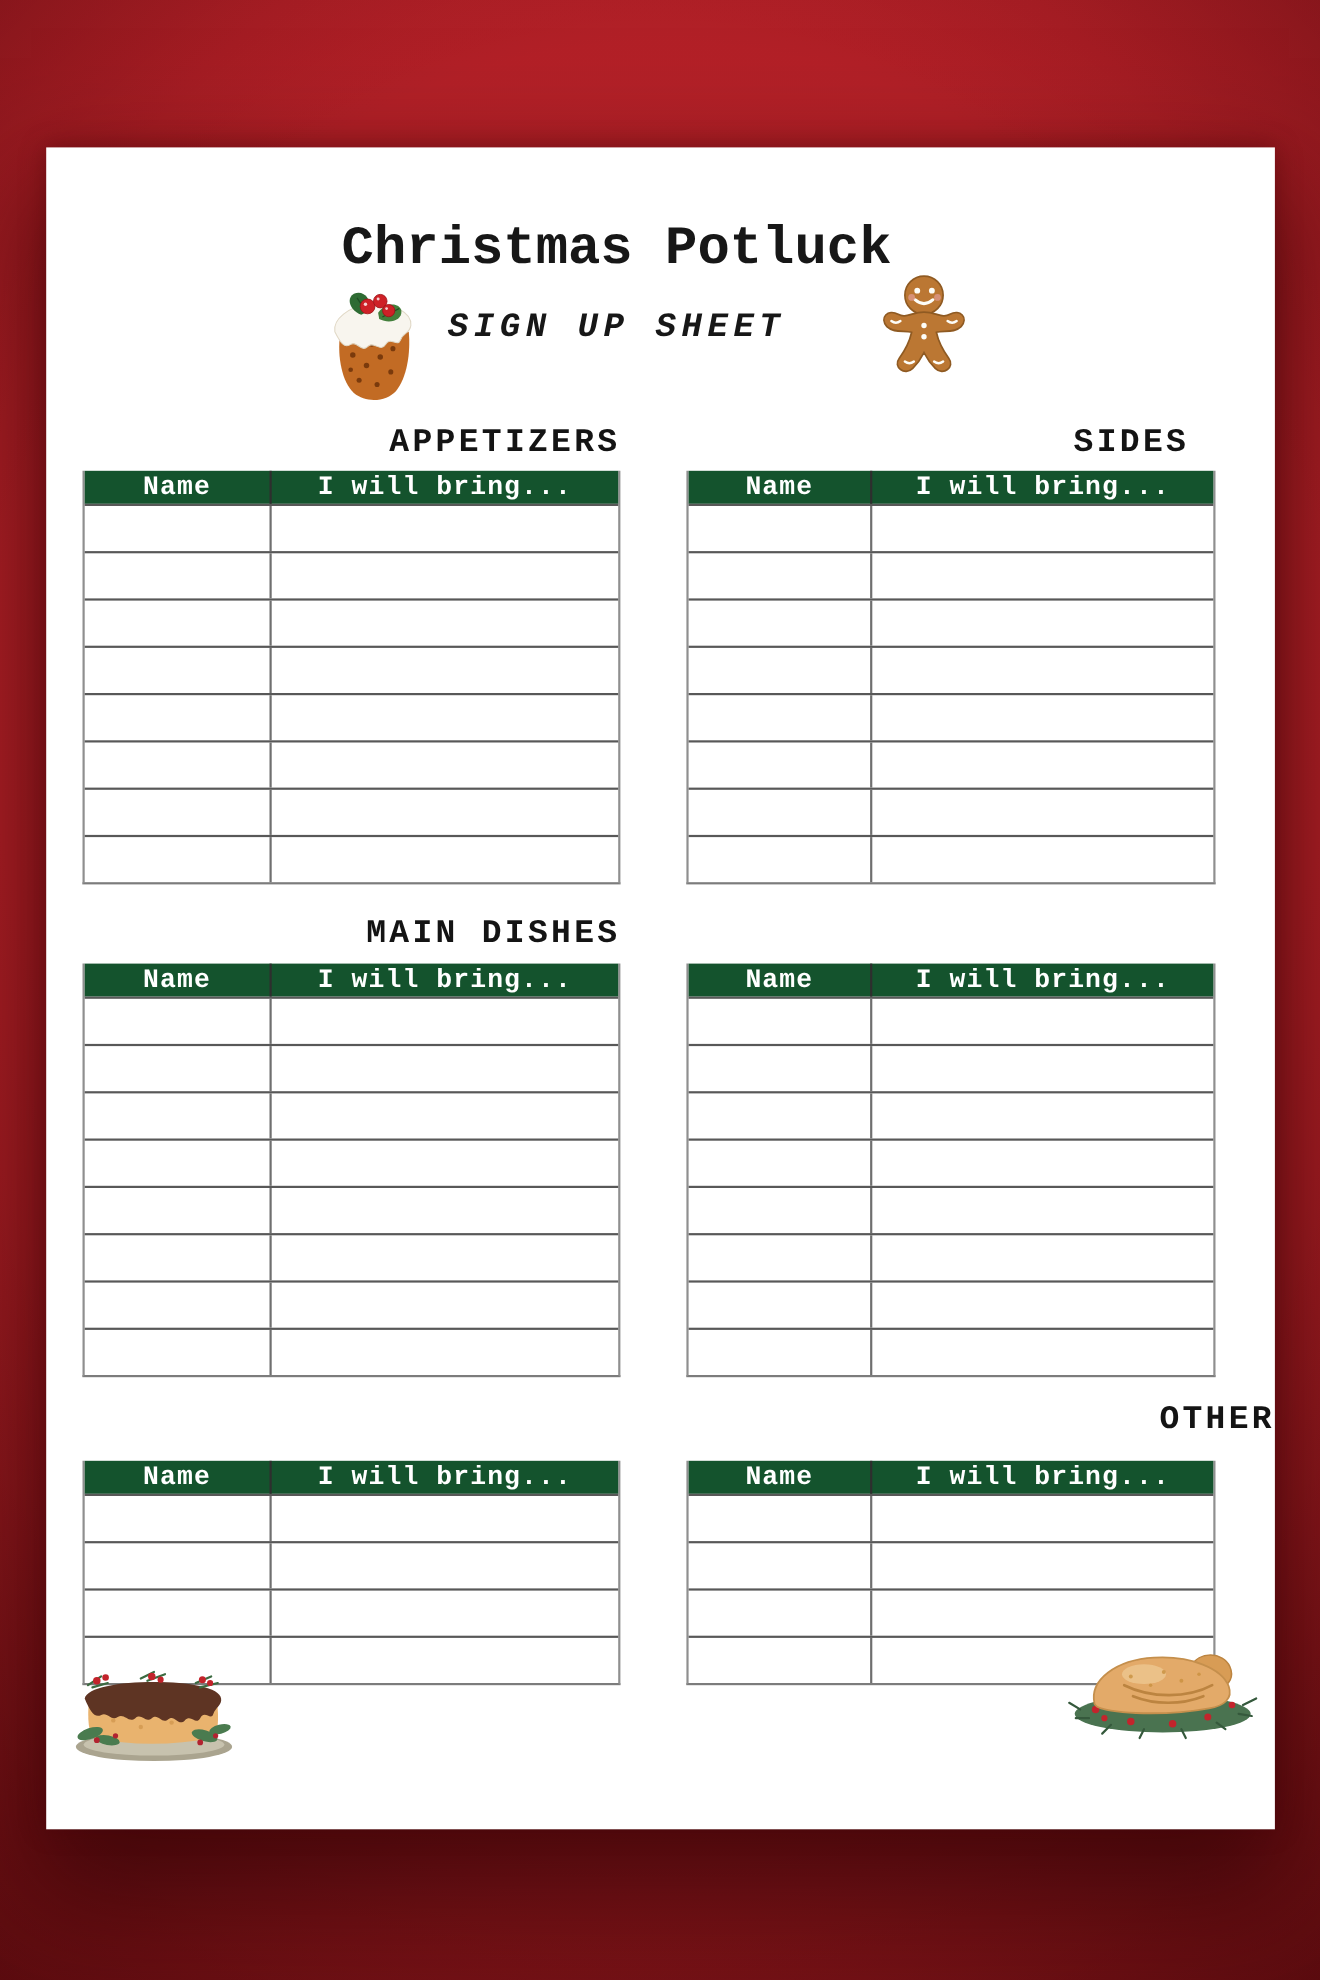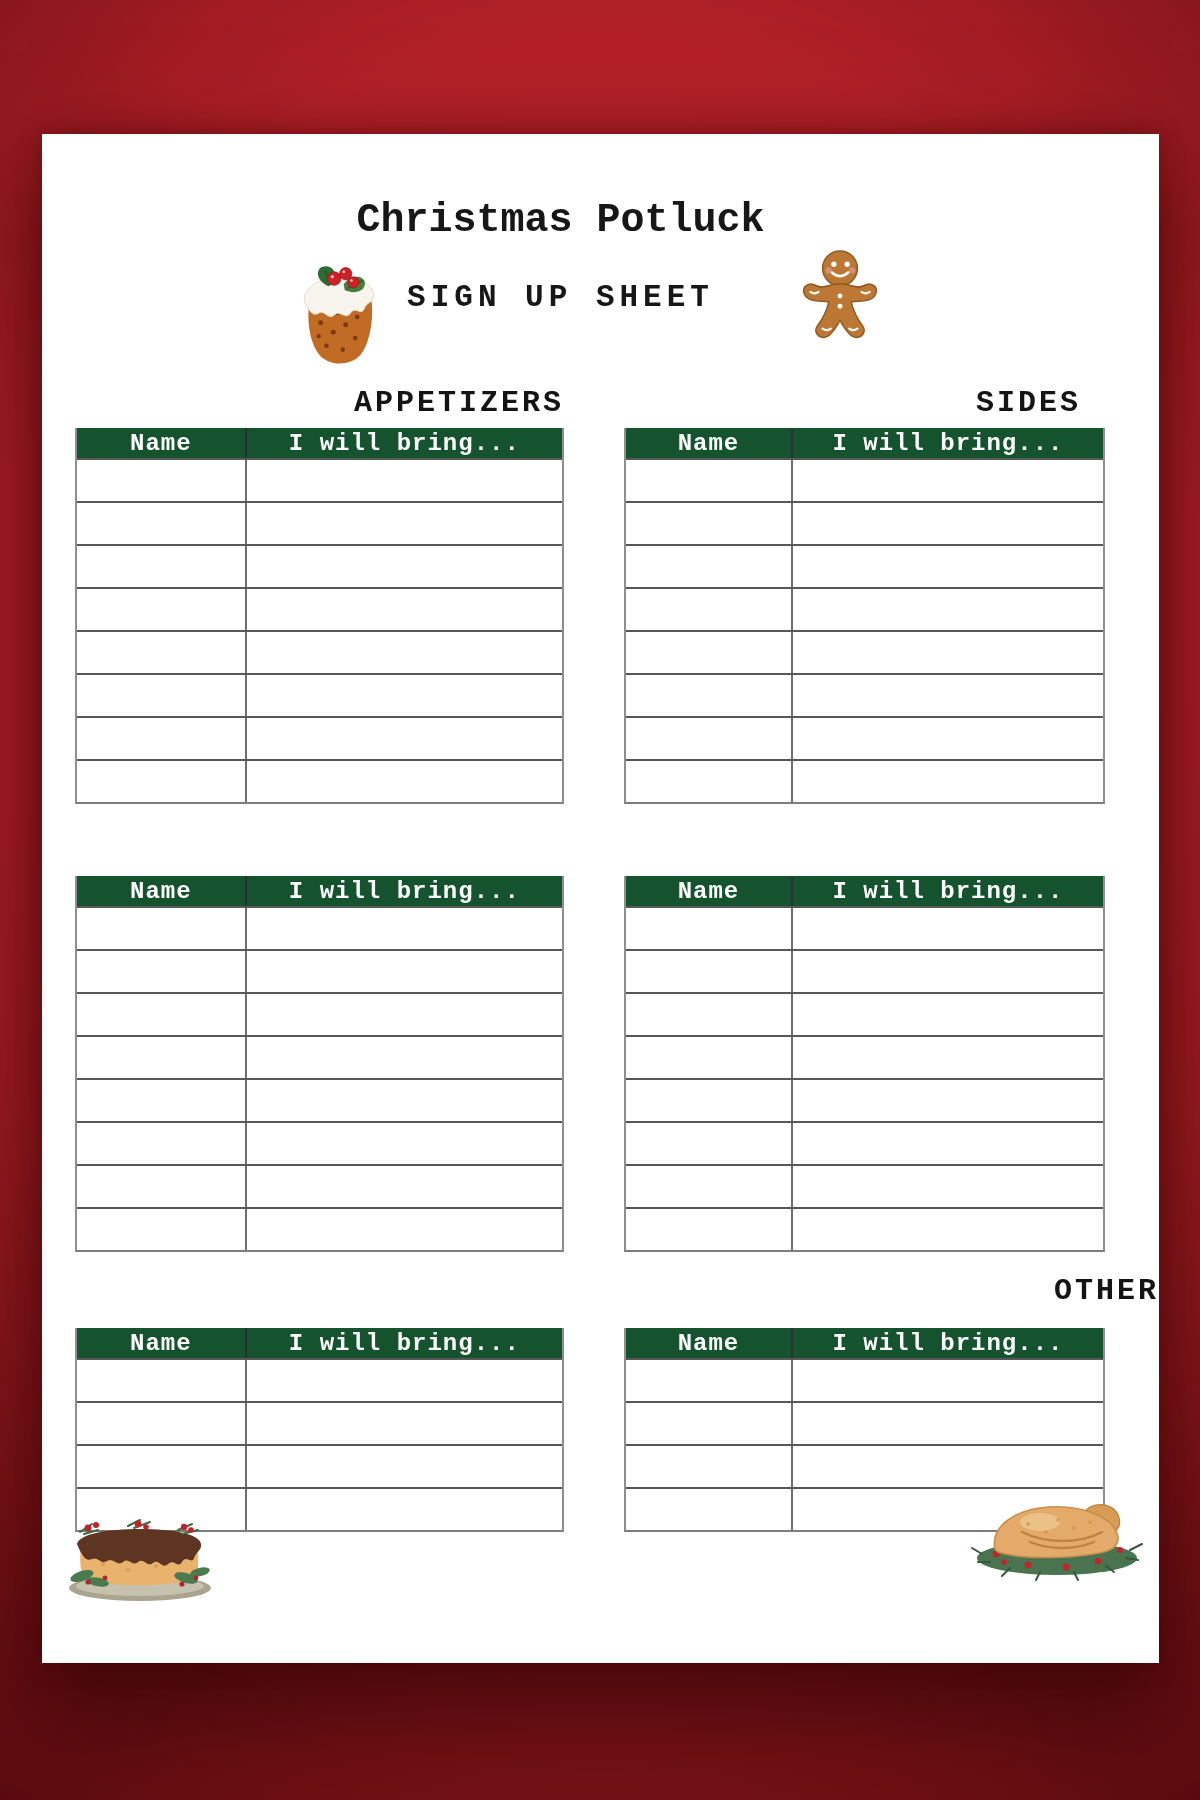--- a/index.html
+++ b/index.html
@@ -10,24 +10,24 @@
   }
   .vignette{position:absolute;inset:0;z-index:0;pointer-events:none;
     background:radial-gradient(92% 72% at 50% 44%, rgba(0,0,0,0) 58%, rgba(40,0,4,0.38) 100%);}
   .paper{
     position:absolute;left:42px;top:134px;width:1117px;height:1529px;background:#ffffff;z-index:1;
     box-shadow:0 0 22px rgba(70,0,6,.45), 0 48px 95px 14px rgba(35,0,3,.62);
   }
   
   .doc-title{position:absolute;left:0;top:64px;width:100%;margin:0;text-align:center;
     transform:translateX(-40px);
-    font-size:40px;font-weight:700;letter-spacing:0px;color:#171717;}
+    font-size:49px;font-weight:700;letter-spacing:0px;color:#171717;}
   .doc-subtitle{position:absolute;left:0;top:146px;width:100%;margin:0;text-align:center;
     transform:translateX(-40px);
-    font-size:31px;font-weight:700;letter-spacing:5px;color:#171717;}
+    font-size:31px;font-weight:700;letter-spacing:5px;color:#171717;font-style:italic;}
   
   .cat-title{position:absolute;margin:0;text-align:right;font-size:30px;font-weight:700;
     letter-spacing:3px;color:#141414;}
   .t-appetizers{left:33px;  top:252px; width:489px;}
   .t-sides     {left:558px; top:252px; width:481px;}
   .t-main      {left:33px;  top:698px; width:489px;}
   .t-desserts  {left:582px; top:698px; width:481px;}
   .t-other     {left:0;     top:1140px;width:100%;}
   
   .signup-table{position:absolute;box-sizing:border-box;background:#fff;
@@ -98,20 +98,21 @@
     <path d="M37 25 Q45 32 53 25" stroke="#fdfdf8" stroke-width="2.6" fill="none" stroke-linecap="round"></path>
     <circle cx="34" cy="23" r="3" fill="#e09a90" opacity="0.75"></circle>
     <circle cx="57" cy="23" r="3" fill="#e09a90" opacity="0.75"></circle>
     <circle cx="45" cy="48" r="2.4" fill="#fdfdf8"></circle>
     <circle cx="45" cy="58" r="2.4" fill="#fdfdf8"></circle>
     <path d="M16 44 Q20 47 24 44 M66 44 Q70 47 74 44 M28 80 Q32 83 36 80 M54 80 Q58 83 62 80" stroke="#fdfdf8" stroke-width="2.2" fill="none" stroke-linecap="round"></path>
   </svg>
 
   <h3 class="cat-title t-appetizers">APPETIZERS</h3>
   <h3 class="cat-title t-sides">SIDES</h3>
+  <h3 class="cat-title t-main">MAIN DISHES</h3>
   <h3 class="cat-title t-other">OTHER</h3>
 
   <div class="signup-table p-appetizers">
       <div class="thead">
         <div class="hcell c-name">Name</div>
         <div class="hcell c-bring">I will bring...</div>
       </div>
       <div class="trow">
         <div class="rcell c-name"></div>
         <div class="rcell c-bring"></div>

